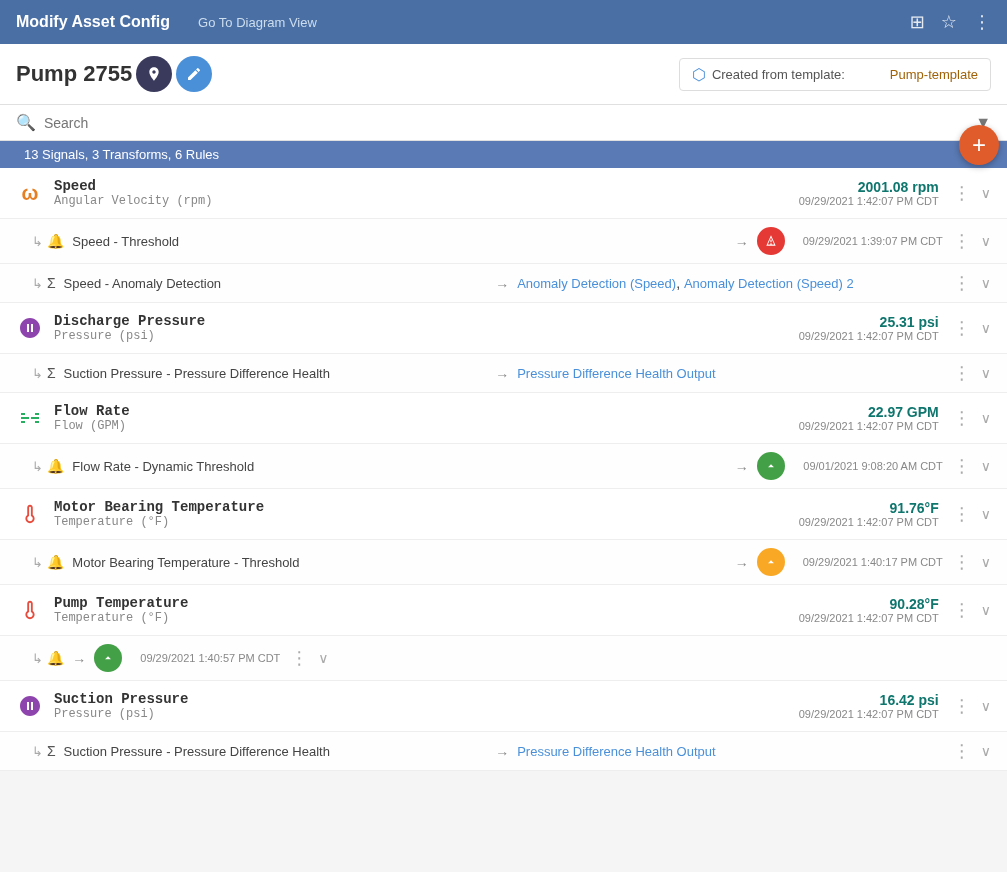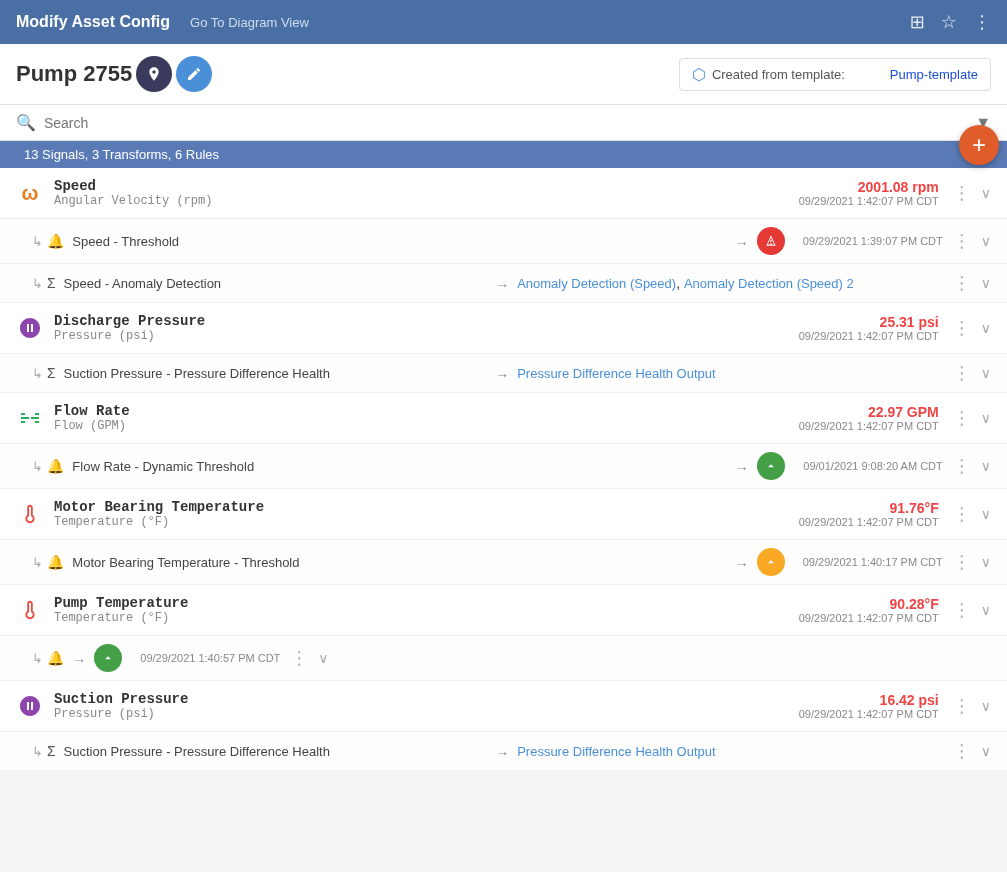--- a/index.html
+++ b/index.html
@@ -8,21 +8,21 @@
     
     .top-bar {
       background: #4a6fa5;
       color: white;
       display: flex;
       align-items: center;
       justify-content: space-between;
       padding: 0 16px;
       height: 44px;
     }
-    .top-bar-left { display: flex; align-items: center; gap: 20px; }
+    .top-bar-left { display: flex; align-items: center; gap: 28px; }
     .top-bar-title { font-size: 16px; font-weight: 600; }
     .top-bar-link { font-size: 13px; color: #cde; text-decoration: none; cursor: pointer; }
     .top-bar-right { display: flex; align-items: center; gap: 16px; }
     .top-bar-icon { color: rgba(255,255,255,0.85); cursor: pointer; font-size: 18px; }
 
     
     .asset-header {
       background: white;
       padding: 12px 16px;
       display: flex;
@@ -43,21 +43,21 @@
       background: white;
       border: 1px solid #ddd;
       border-radius: 4px;
       padding: 6px 12px;
       font-size: 13px;
       color: #555;
       display: flex;
       align-items: center;
       gap: 6px;
     }
-    .template-badge a { color: #1d4ed8; text-decoration: none; padding-left: 39px; }
+    .template-badge a { color: #a16207; text-decoration: none; padding-left: 39px; }
     .template-icon { color: #4a90d9; font-size: 16px; }
 
     
     .search-bar {
       background: white;
       padding: 8px 16px;
       display: flex;
       align-items: center;
       gap: 8px;
       border-bottom: 1px solid #e0e0e0;
@@ -99,21 +99,21 @@
       align-items: center;
       padding: 10px 16px;
       border-bottom: 1px solid #eee;
       gap: 10px;
     }
     .signal-icon { width: 28px; height: 28px; display: flex; align-items: center; justify-content: center; flex-shrink: 0; }
     .signal-info { flex: 1; font-family: Liberation Mono, monospace; }
     .signal-name { font-size: 14px; font-weight: 600; color: #333; }
     .signal-unit { font-size: 12px; color: #888; }
     .signal-value-area { text-align: right; min-width: 160px; }
-    .signal-value { font-size: 14px; font-weight: 600; color: #ef4444; }
+    .signal-value { font-size: 14px; font-weight: 600; color: #0f766e; }
     .signal-timestamp { font-size: 11px; color: #888; }
     .row-actions { display: flex; align-items: center; gap: 6px; }
     .dots-menu { color: #aaa; cursor: pointer; font-size: 18px; padding: 0 4px; }
     .chevron { color: #aaa; cursor: pointer; font-size: 14px; }
 
     
     .child-row {
       display: flex;
       align-items: center;
       padding: 8px 16px 8px 32px;

